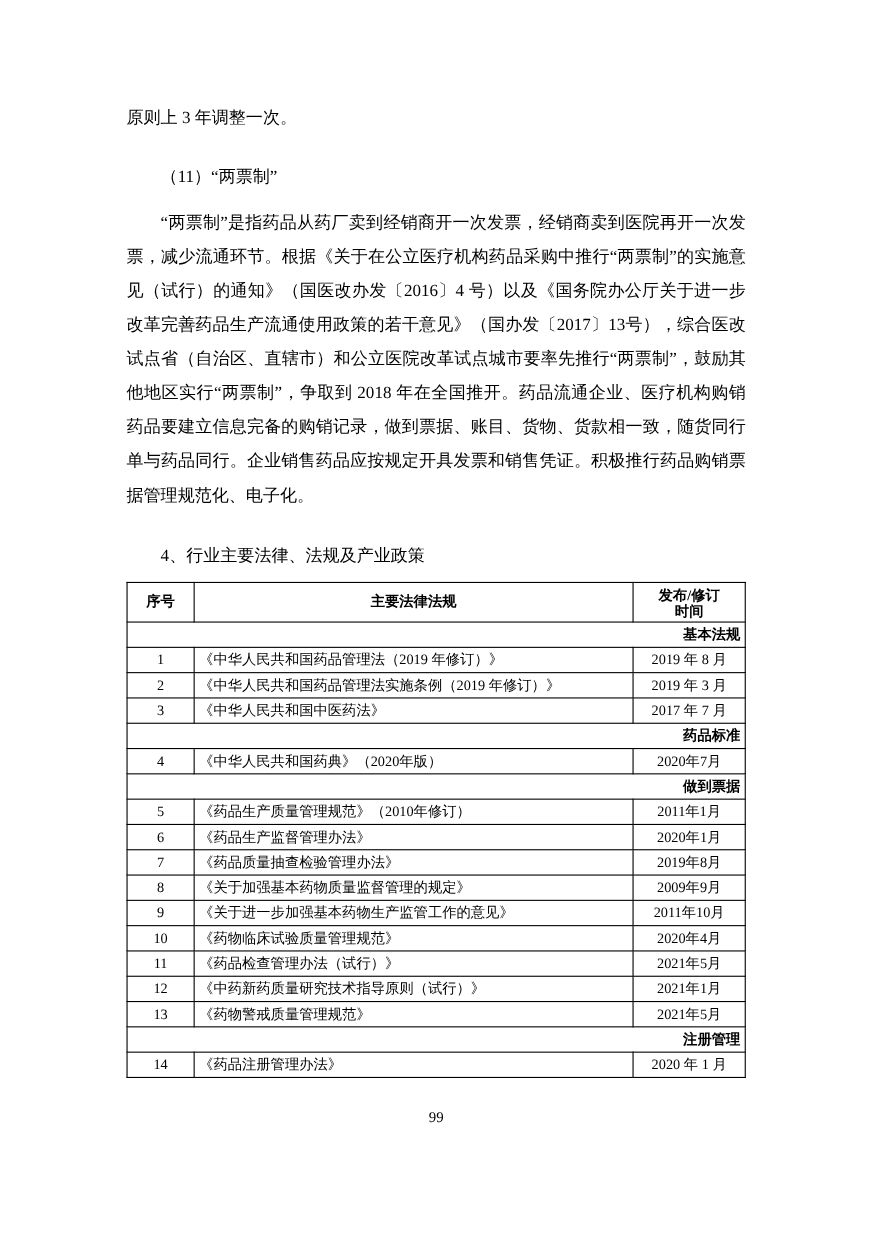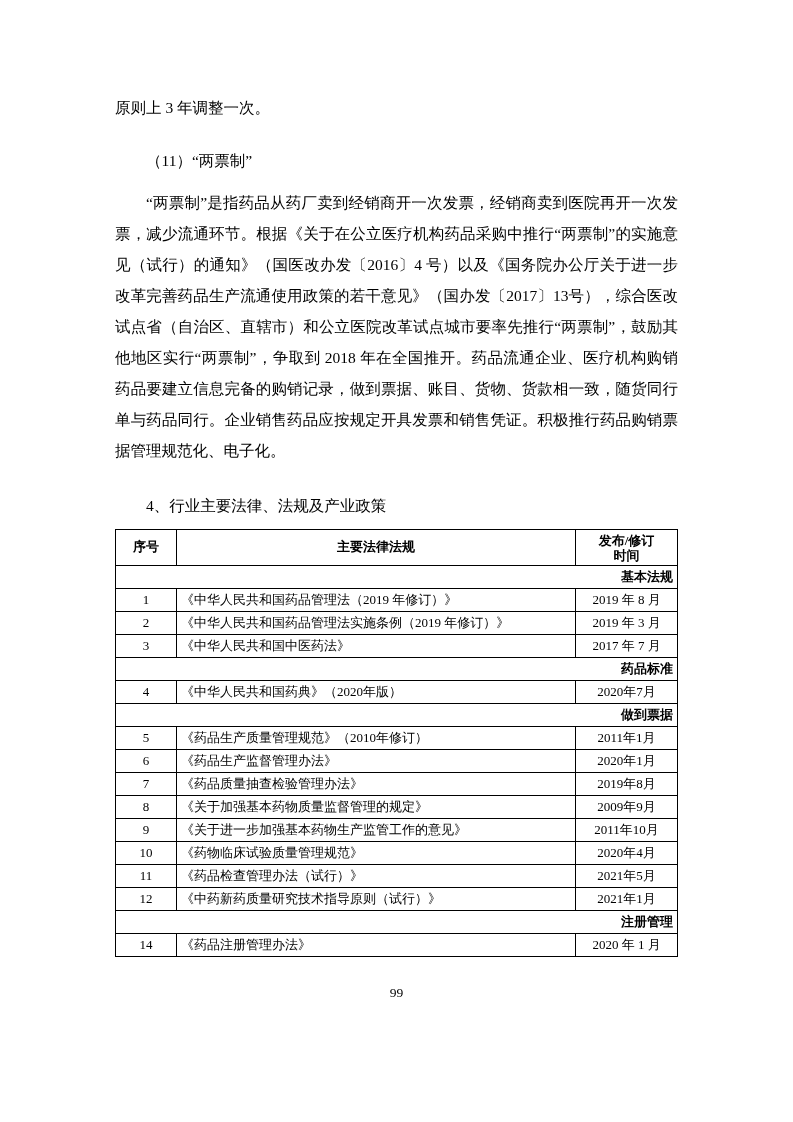--- a/index.html
+++ b/index.html
@@ -152,20 +152,25 @@
           <td class="cell-no">11</td>
           <td class="cell-name">《药品检查管理办法（试行）》</td>
           <td class="cell-date">2021年5月</td>
         </tr>
         <tr>
           <td class="cell-no">12</td>
           <td class="cell-name">《中药新药质量研究技术指导原则（试行）》</td>
           <td class="cell-date">2021年1月</td>
         </tr>
         <tr>
+          <td class="cell-no">13</td>
+          <td class="cell-name">《药物警戒质量管理规范》</td>
+          <td class="cell-date">2021年5月</td>
+        </tr>
+        <tr>
           <td colspan="3" class="cell-section">注册管理</td>
         </tr>
         <tr>
           <td class="cell-no">14</td>
           <td class="cell-name">《药品注册管理办法》</td>
           <td class="cell-date">2020 年 1 月</td>
         </tr>
       </tbody>
   </table>
 

